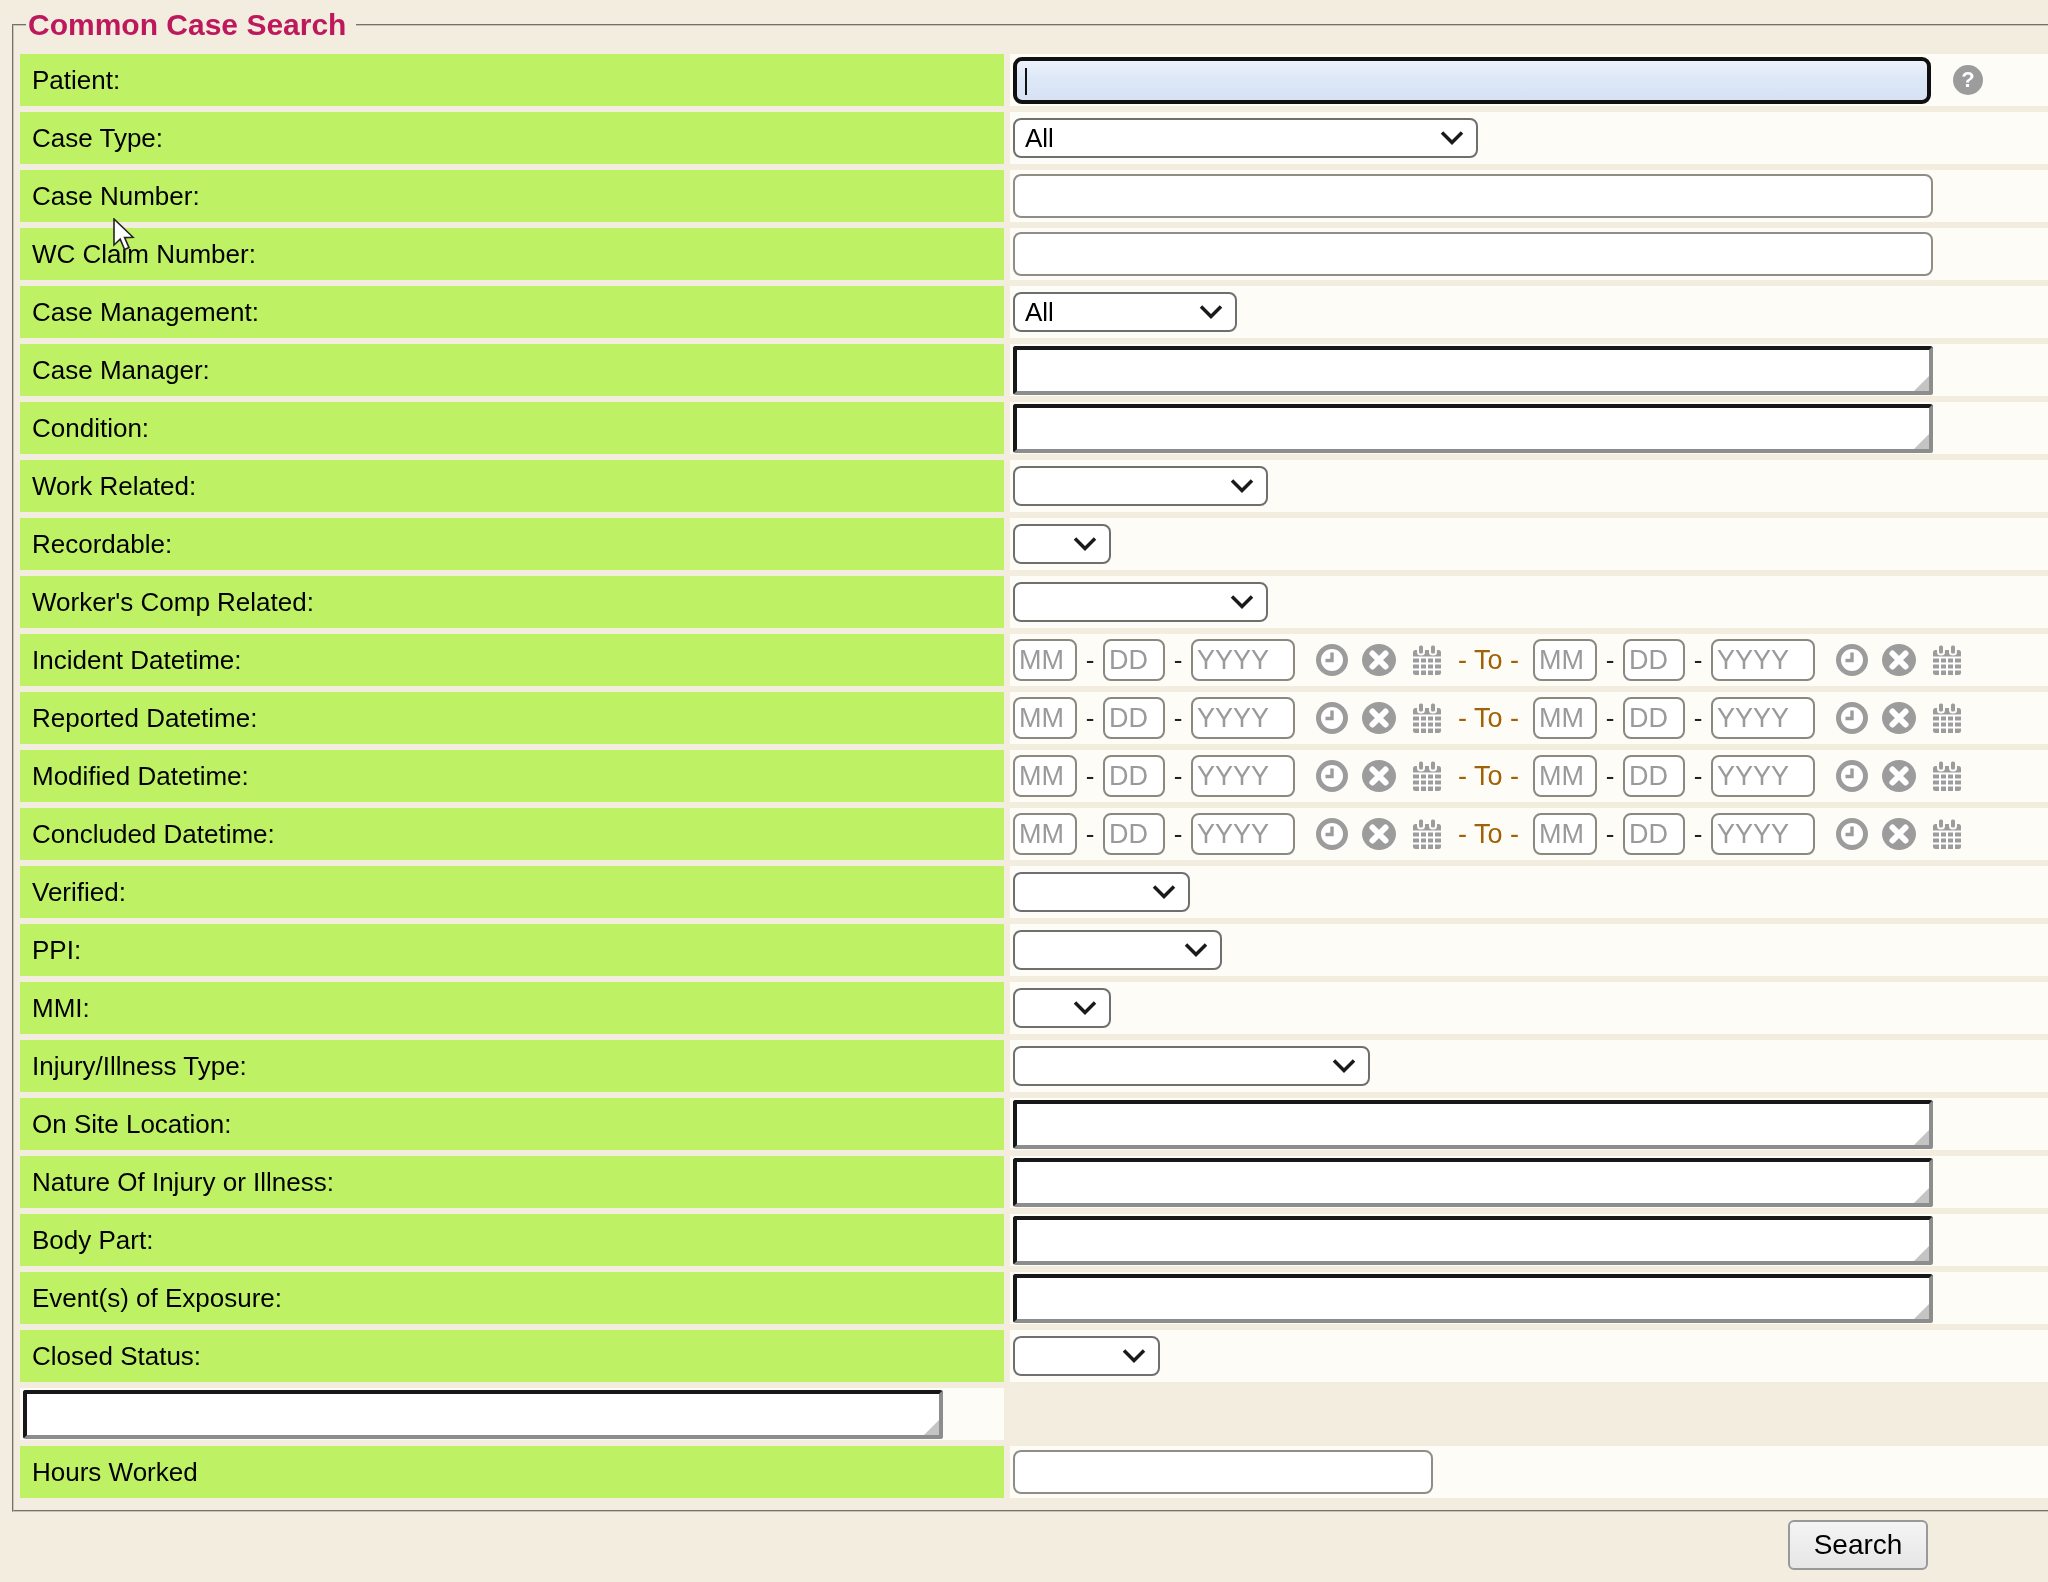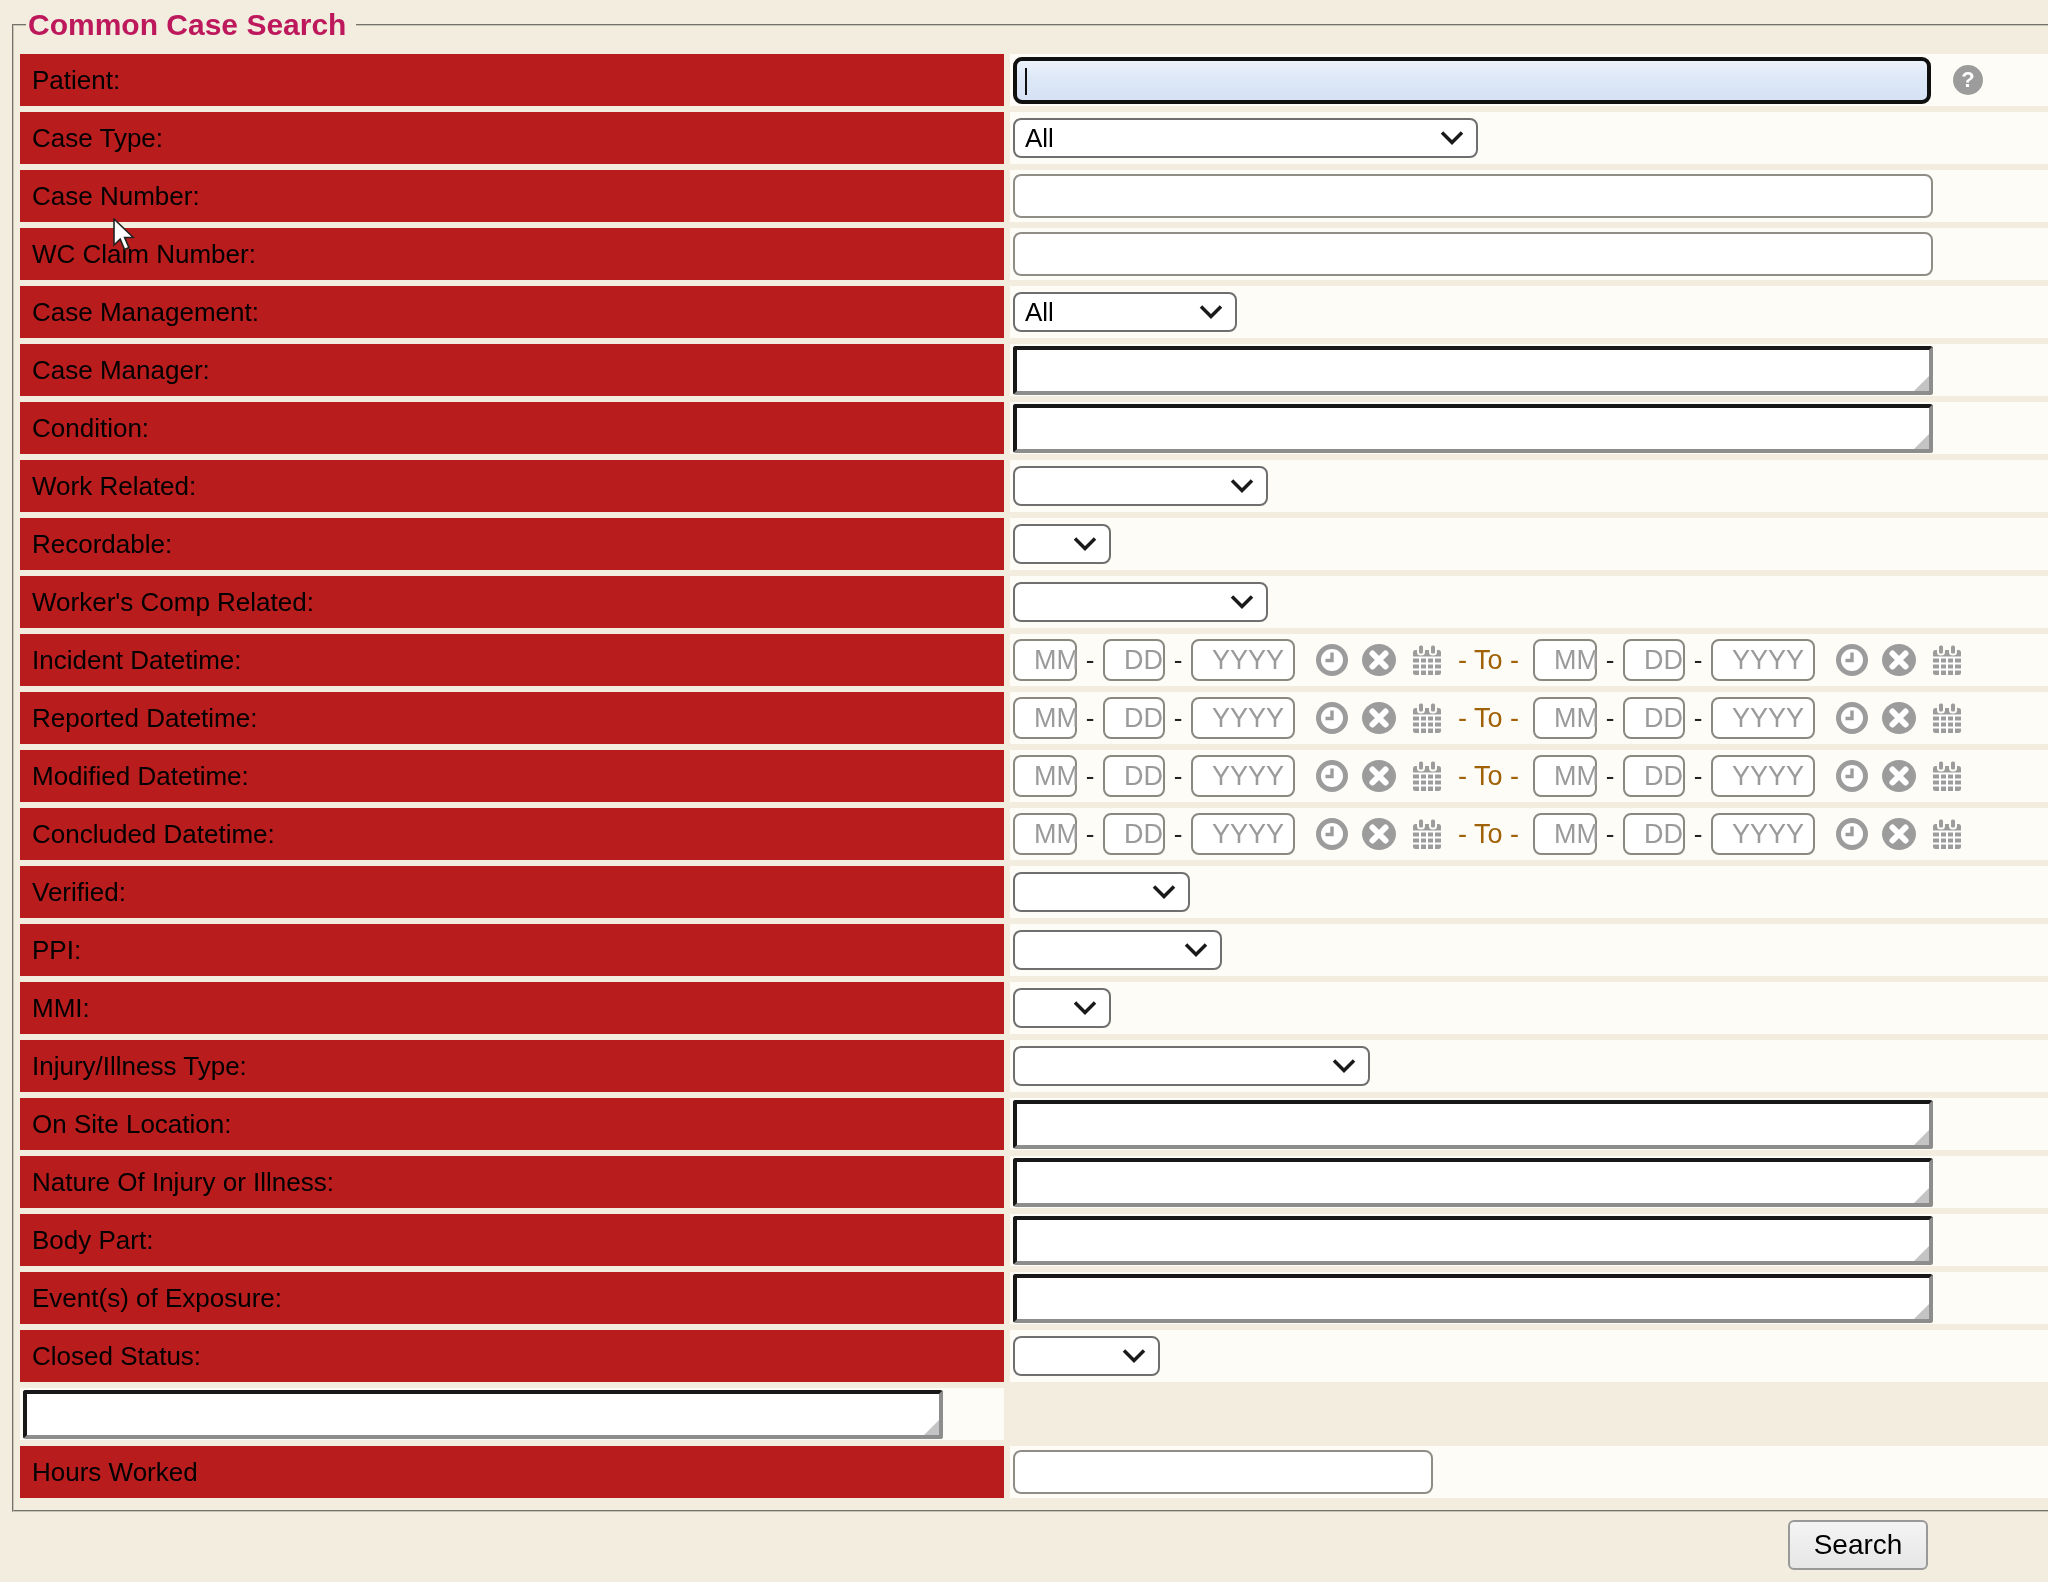--- a/index.html
+++ b/index.html
@@ -20,21 +20,21 @@
   }
   .rows{margin-top:12px;}
   .row{
     display:grid;
     grid-template-columns:984px 1fr;
     column-gap:6px;
     height:52px;
     margin-bottom:6px;
   }
   .cell-label{
-    background:#b91c1c;
+    background:#bef264;
     display:flex;align-items:center;
     padding-left:12px;
     font-size:26px;color:#000;
   }
   .cell-field{
     background:#fdfcf7;
     display:flex;align-items:center;
     padding-left:3px;
     position:relative;
   }
@@ -67,21 +67,21 @@
     border:2px solid #6f6f6f;border-radius:8px;background:#fff;
     display:flex;align-items:center;padding-left:10px;
     font-size:26px;color:#000;position:relative;
   }
   .select .chev{position:absolute;right:12px;top:50%;transform:translateY(-50%);}
   .date-group{display:flex;align-items:center;}
   .date-box{
     box-sizing:border-box;height:42px;
     border:2px solid #8a887f;border-radius:8px;background:#fff;
     font-size:27px;color:#9a9a9a;
-    display:flex;align-items:center;padding-left:19px;
+    display:flex;align-items:center;padding-left:4px;
   }
   .w-mm{width:64px;}
   .w-dd{width:62px;}
   .w-yyyy{width:104px;}
   .hyph{width:26px;text-align:center;font-size:26px;color:#222;}
   .dticon{margin-left:12px;display:flex;}
   .dticon.first{margin-left:20px;}
   .to-label{margin:0 14px;font-size:27px;color:#a16207;white-space:nowrap;}
   .help-badge{
     width:30px;height:30px;border-radius:50%;

